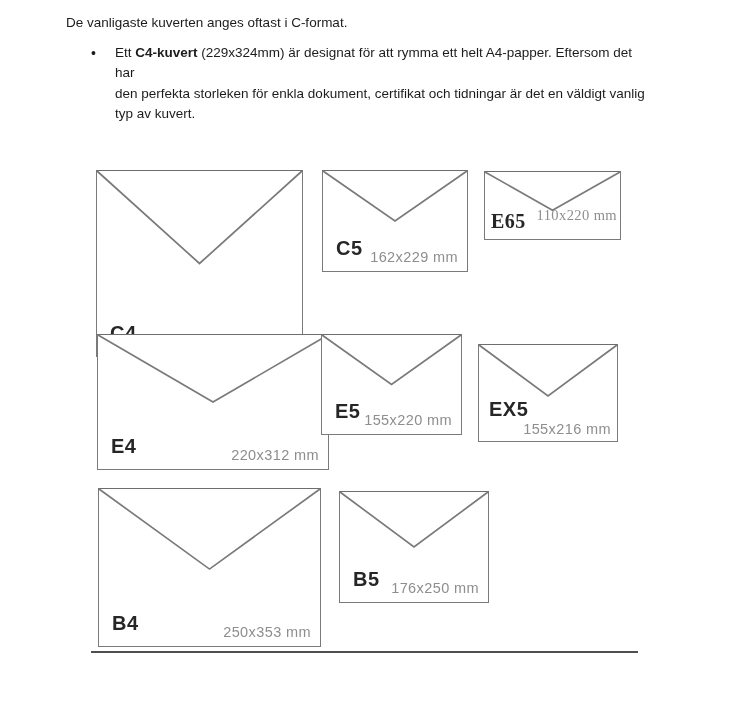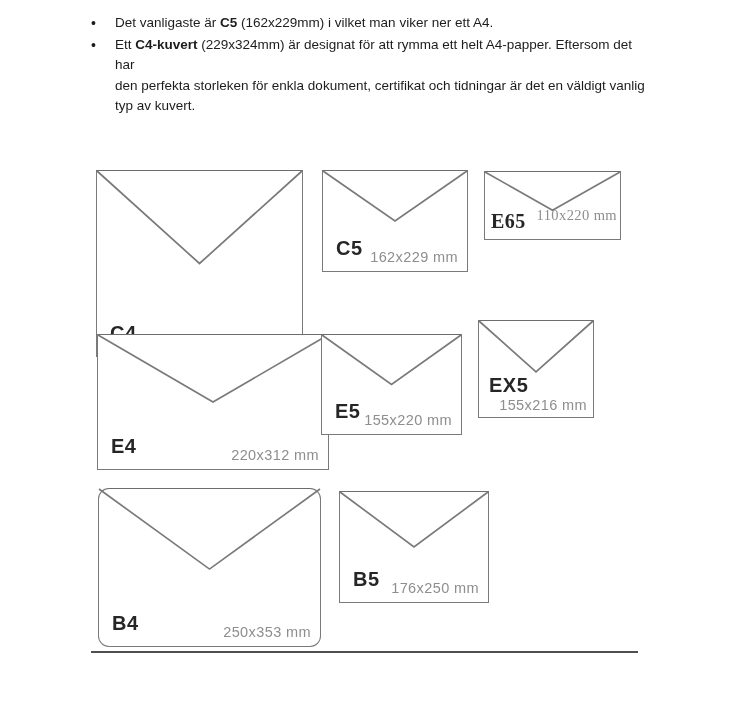--- a/index.html
+++ b/index.html
@@ -102,22 +102,22 @@
     height: 2px;
     background: var(--rule);
   }
 </style>
 </head>
 <body>
 
 <div class="page">
 
   <div class="intro">
+    <p>De vanligaste kuverten anges oftast i C-format.</p>
     <ul>
-      <li><span>Det vanligaste är </span><strong>C5</strong><span> (162x229mm) i vilket man viker ner ett A4.</span></li>
       <li><span>Ett </span><strong>C4-kuvert</strong><span> (229x324mm) är designat för att rymma ett helt A4-papper. Eftersom det har
 den perfekta storleken för enkla dokument, certifikat och tidningar är det en väldigt vanlig
 typ av kuvert.</span></li>
     </ul>
   </div>
 
   <div class="diagram" id="diagram">
   <figure class="envelope standard" style="left: 96px; top: 170px; width: 207px; height: 187px;">
     <svg class="flap" viewBox="0 0 100 100" preserveAspectRatio="none" aria-hidden="true">
       <polyline points="0,0 50,50 100,0" vector-effect="non-scaling-stroke"></polyline>
@@ -151,29 +151,29 @@
   </figure>
 
   <figure class="envelope standard" style="left: 321px; top: 334px; width: 141px; height: 101px;">
     <svg class="flap" viewBox="0 0 100 100" preserveAspectRatio="none" aria-hidden="true">
       <polyline points="0,0 50,50 100,0" vector-effect="non-scaling-stroke"></polyline>
     </svg>
     <figcaption class="env-label">E5</figcaption>
     <div class="env-dim">155x220 mm</div>
   </figure>
 
-  <figure class="envelope stacked" style="left: 478px; top: 320px; width: 116px; height: 98px;">
+  <figure class="envelope stacked" style="left: 478px; top: 344px; width: 140px; height: 98px;">
     <svg class="flap" viewBox="0 0 100 100" preserveAspectRatio="none" aria-hidden="true">
       <polyline points="0,0 50,53 100,0" vector-effect="non-scaling-stroke"></polyline>
     </svg>
     <figcaption class="env-label">EX5</figcaption>
     <div class="env-dim">155x216 mm</div>
   </figure>
 
-  <figure class="envelope standard" style="left: 98px; top: 488px; width: 223px; height: 159px; border-radius: 11px;">
+  <figure class="envelope standard" style="left: 98px; top: 488px; width: 223px; height: 159px;">
     <svg class="flap" viewBox="0 0 100 100" preserveAspectRatio="none" aria-hidden="true">
       <polyline points="0,0 50,51 100,0" vector-effect="non-scaling-stroke"></polyline>
     </svg>
     <figcaption class="env-label">B4</figcaption>
     <div class="env-dim">250x353 mm</div>
   </figure>
 
   <figure class="envelope standard" style="left: 339px; top: 491px; width: 150px; height: 112px;">
     <svg class="flap" viewBox="0 0 100 100" preserveAspectRatio="none" aria-hidden="true">
       <polyline points="0,0 50,50 100,0" vector-effect="non-scaling-stroke"></polyline>

